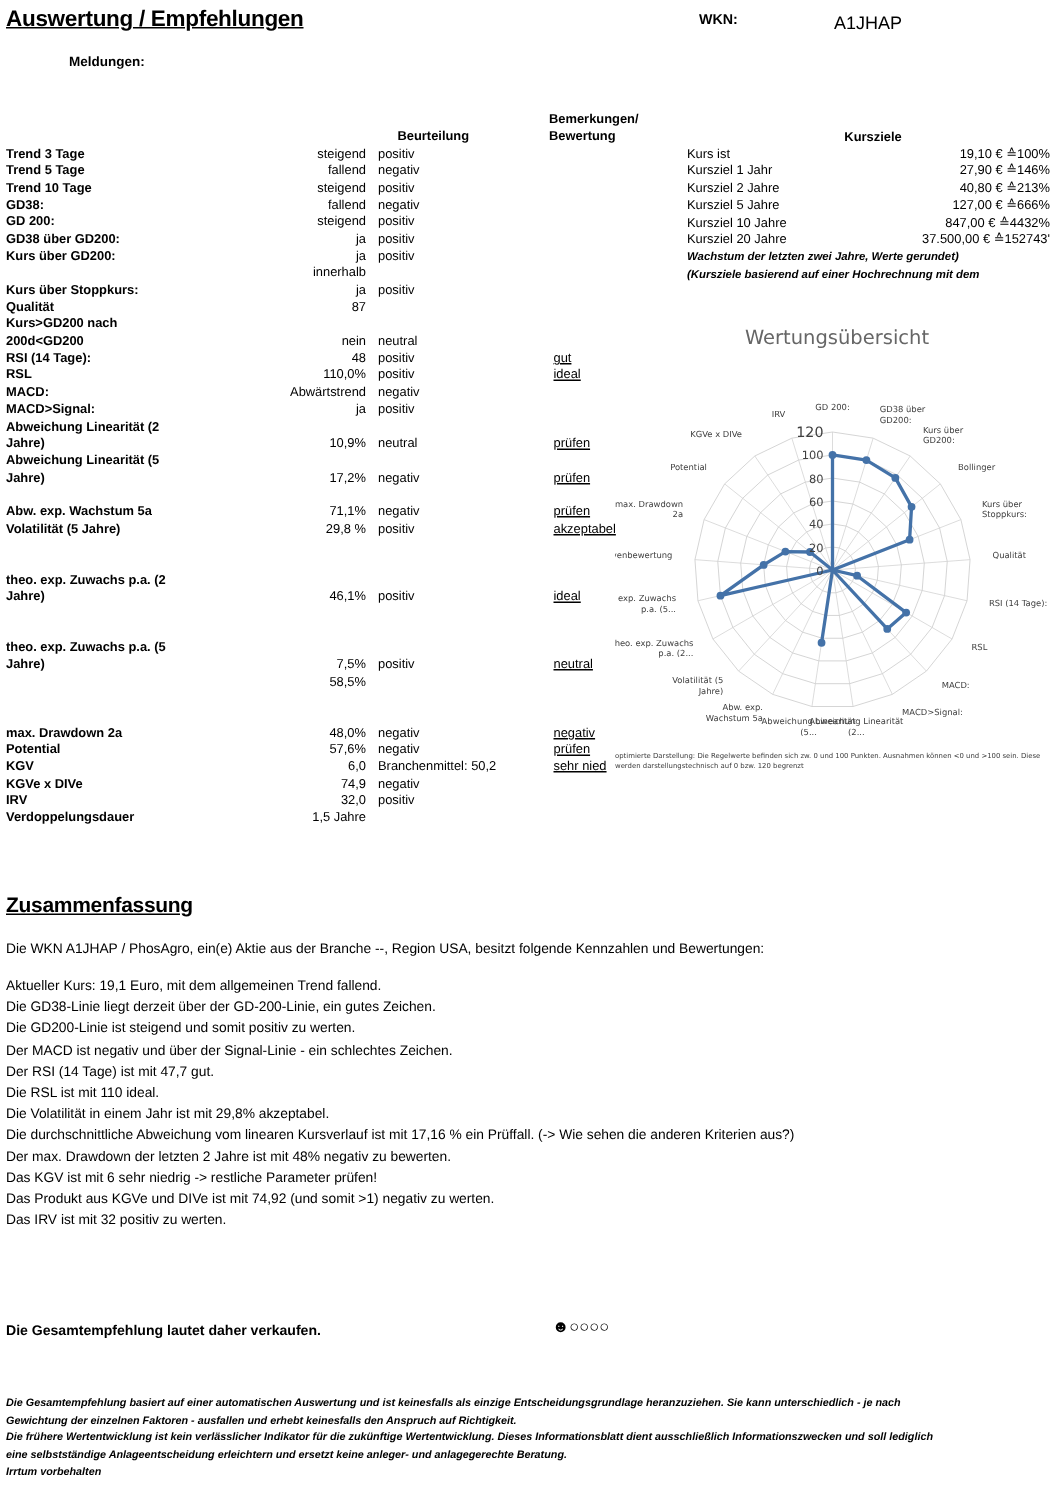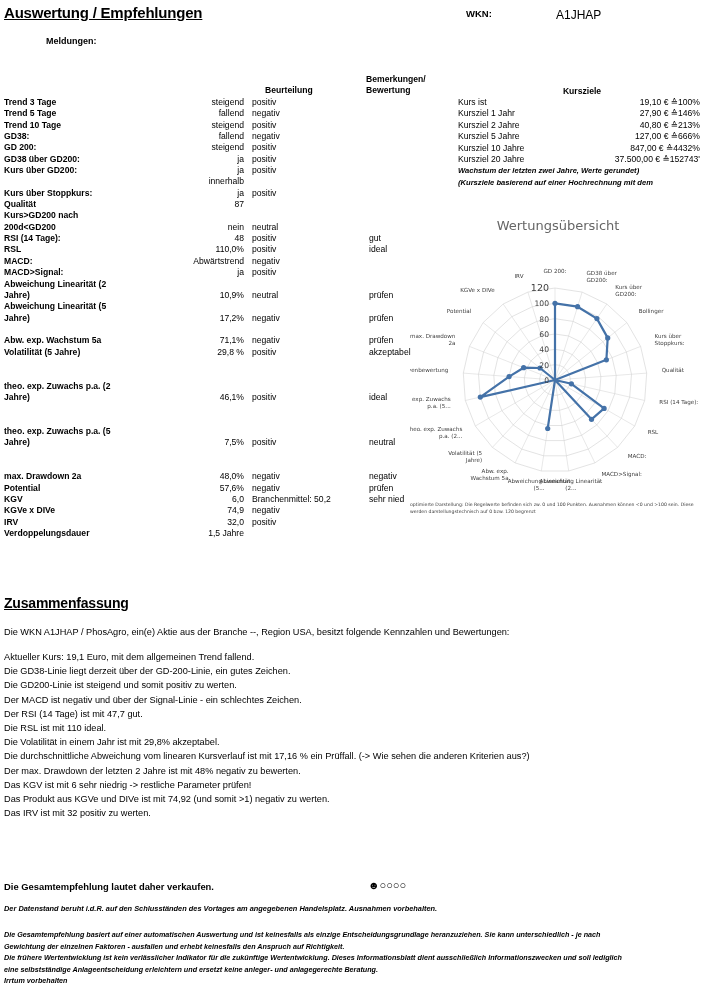--- a/index.html
+++ b/index.html
@@ -22,21 +22,21 @@
   .wkn-label{position:absolute;font-size:9.5px;font-weight:bold;}
   .wkn-value{position:absolute;font-size:12px;}
   .meldungen{position:absolute;font-size:9px;font-weight:bold;}
 
   
   .tbl{position:absolute;left:4px;top:84px;width:440px;font-size:8.6px;}
   .tbl .r{position:relative;height:11.35px;}
   .c-name{position:absolute;left:0;width:150px;font-weight:bold;white-space:nowrap;}
   .c-val{position:absolute;left:150px;width:90px;text-align:right;}
   .c-beu{position:absolute;left:248px;width:110px;}
-  .c-bem{position:absolute;left:365px;width:80px;}
+  .c-bem{position:absolute;left:365px;width:80px;text-decoration:underline;}
 
   .hdr{position:absolute;font-size:8.6px;font-weight:bold;}
 
   
   .kz{position:absolute;left:458px;top:86px;width:248px;font-size:8.6px;}
   .kz-title{text-align:center;font-weight:bold;font-size:8.6px;margin-bottom:1px;}
   .kz .r{position:relative;height:11.4px;}
   .kz .k-name{position:absolute;left:0;}
   .kz .k-val{position:absolute;right:6px;white-space:nowrap;}
   .kz-note{font-style:italic;font-weight:bold;font-size:7.6px;line-height:11.5px;}
@@ -261,20 +261,26 @@
         <div class="c-name">theo. exp. Zuwachs p.a. (5</div>
         <div class="c-val"></div>
         <div class="c-beu"></div>
         <div class="c-bem"></div>
       </div>
       <div class="r">
         <div class="c-name">Jahre)</div>
         <div class="c-val">7,5%</div>
         <div class="c-beu">positiv</div>
         <div class="c-bem">neutral</div>
+      </div>
+      <div class="r">
+        <div class="c-name"></div>
+        <div class="c-val">58,5%</div>
+        <div class="c-beu"></div>
+        <div class="c-bem"></div>
       </div>
       <div class="r">
         <div class="c-name"></div>
         <div class="c-val"></div>
         <div class="c-beu"></div>
         <div class="c-bem"></div>
       </div>
       <div class="r">
         <div class="c-name"></div>
         <div class="c-val"></div>
@@ -440,21 +446,20 @@
       <div class="sumline" style="left: 4px; top: 751.4px;">Die durchschnittliche Abweichung vom linearen Kursverlauf ist mit 17,16 % ein Prüffall. (-&gt; Wie sehen die anderen Kriterien aus?)</div>
       <div class="sumline" style="left: 4px; top: 765.6px;">Der max. Drawdown der letzten 2 Jahre ist mit  48% negativ zu bewerten.</div>
       <div class="sumline" style="left: 4px; top: 779.8px;">Das KGV ist mit 6 sehr niedrig -&gt; restliche Parameter prüfen!</div>
       <div class="sumline" style="left: 4px; top: 794px;">Das Produkt aus KGVe und DIVe ist mit 74,92 (und somit &gt;1) negativ zu werten.</div>
       <div class="sumline" style="left: 4px; top: 808.2px;">Das IRV ist mit 32 positiv zu werten.</div>
     </div>
 
   <div class="reco" style="left:4px;top:881px;">Die Gesamtempfehlung lautet daher verkaufen.</div>
   <div class="rating" style="left:368px;top:879px;">☻○○○○</div>
 
-  <div class="disc" style="left:4px;top:903px;">Der Datenstand beruht i.d.R. auf den Schlusständen des Vortages am angegebenen Handelsplatz. Ausnahmen vorbehalten.</div>
   <div id="disclaimer-block">
       <div class="disc2" style="position: absolute; left: 4px; top: 929px;">Die Gesamtempfehlung basiert auf einer automatischen Auswertung und ist keinesfalls als einzige Entscheidungsgrundlage heranzuziehen. Sie kann unterschiedlich - je nach</div>
       <div class="disc2" style="position: absolute; left: 4px; top: 940.6px;">Gewichtung der einzelnen Faktoren - ausfallen und erhebt keinesfalls den Anspruch auf Richtigkeit.</div>
       <div class="disc2" style="position: absolute; left: 4px; top: 952.2px;">Die frühere Wertentwicklung ist kein verlässlicher Indikator für die zukünftige Wertentwicklung. Dieses Informationsblatt dient ausschließlich Informationszwecken und soll lediglich</div>
       <div class="disc2" style="position: absolute; left: 4px; top: 963.8px;">eine selbstständige Anlageentscheidung erleichtern und ersetzt keine anleger- und anlagegerechte Beratung.</div>
       <div class="disc2" style="position: absolute; left: 4px; top: 975.4px;">Irrtum vorbehalten</div>
     </div>
 
 </div>
 

